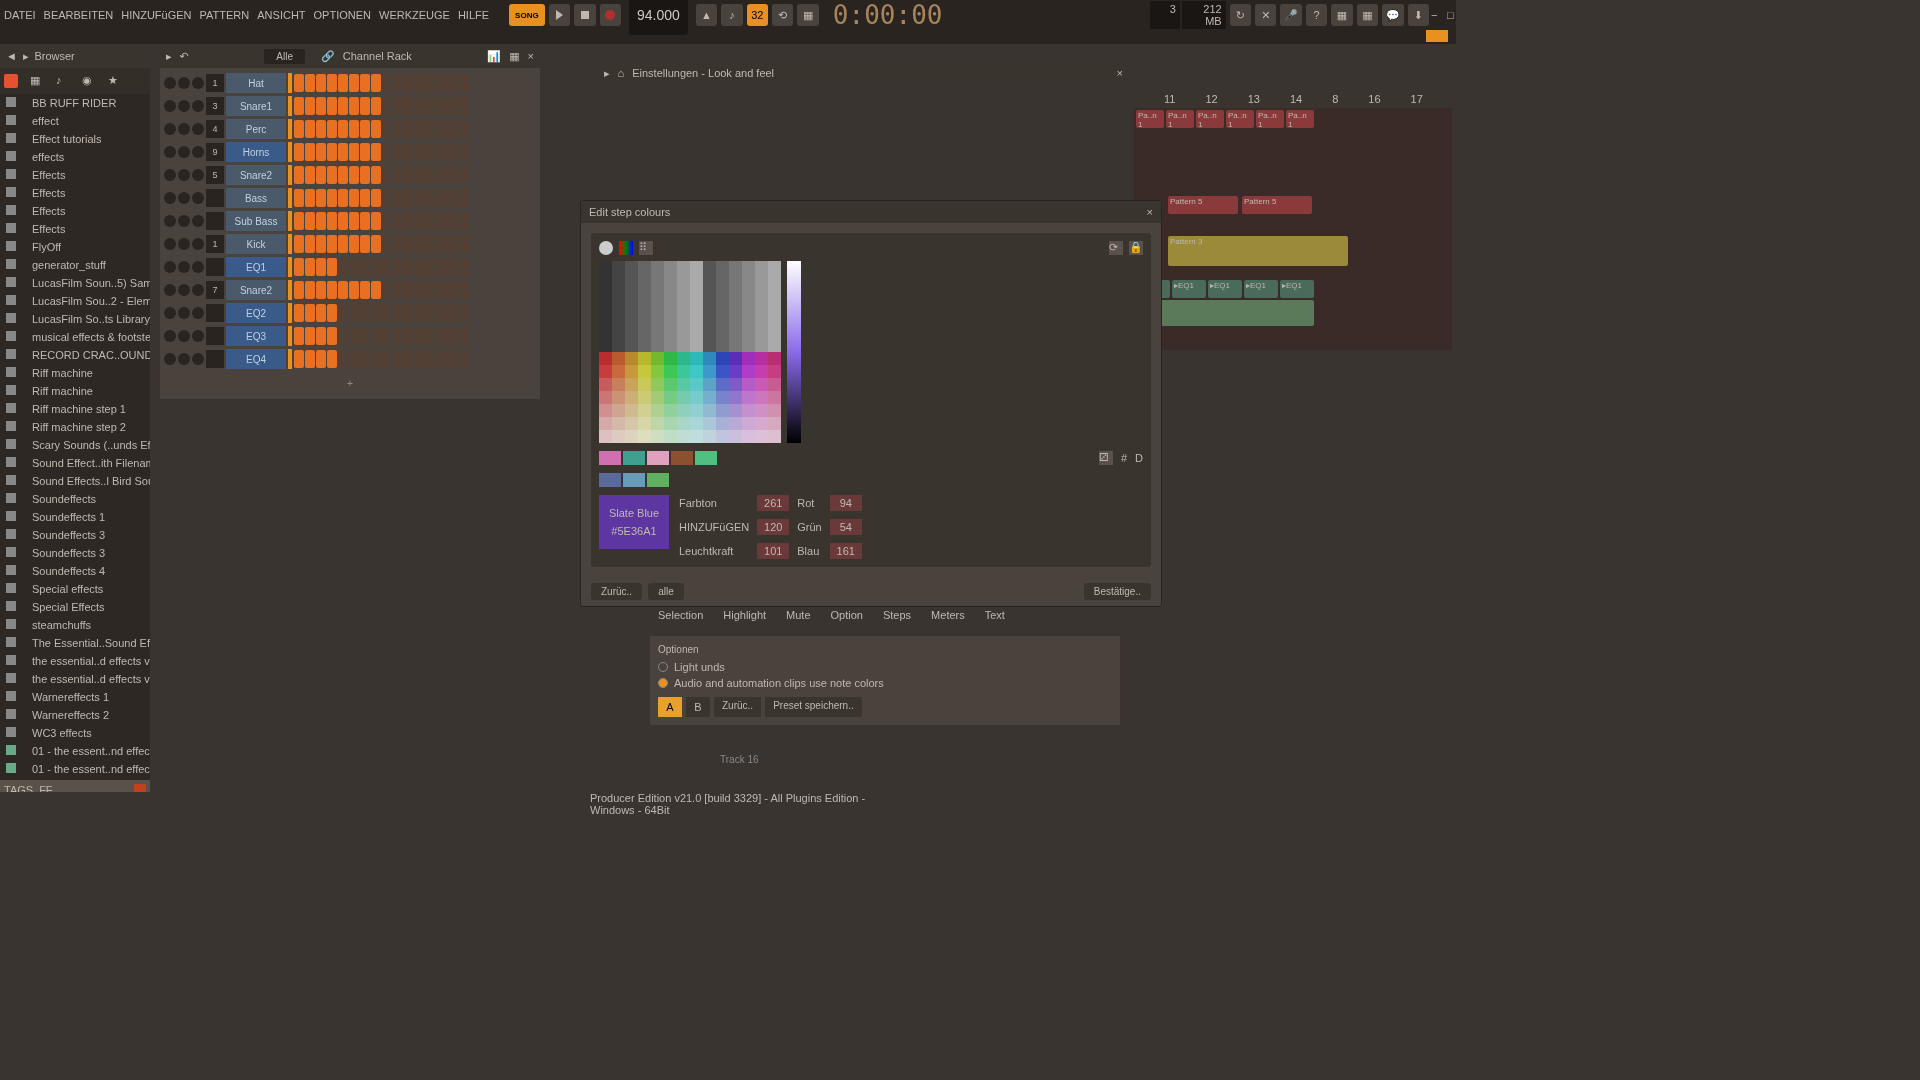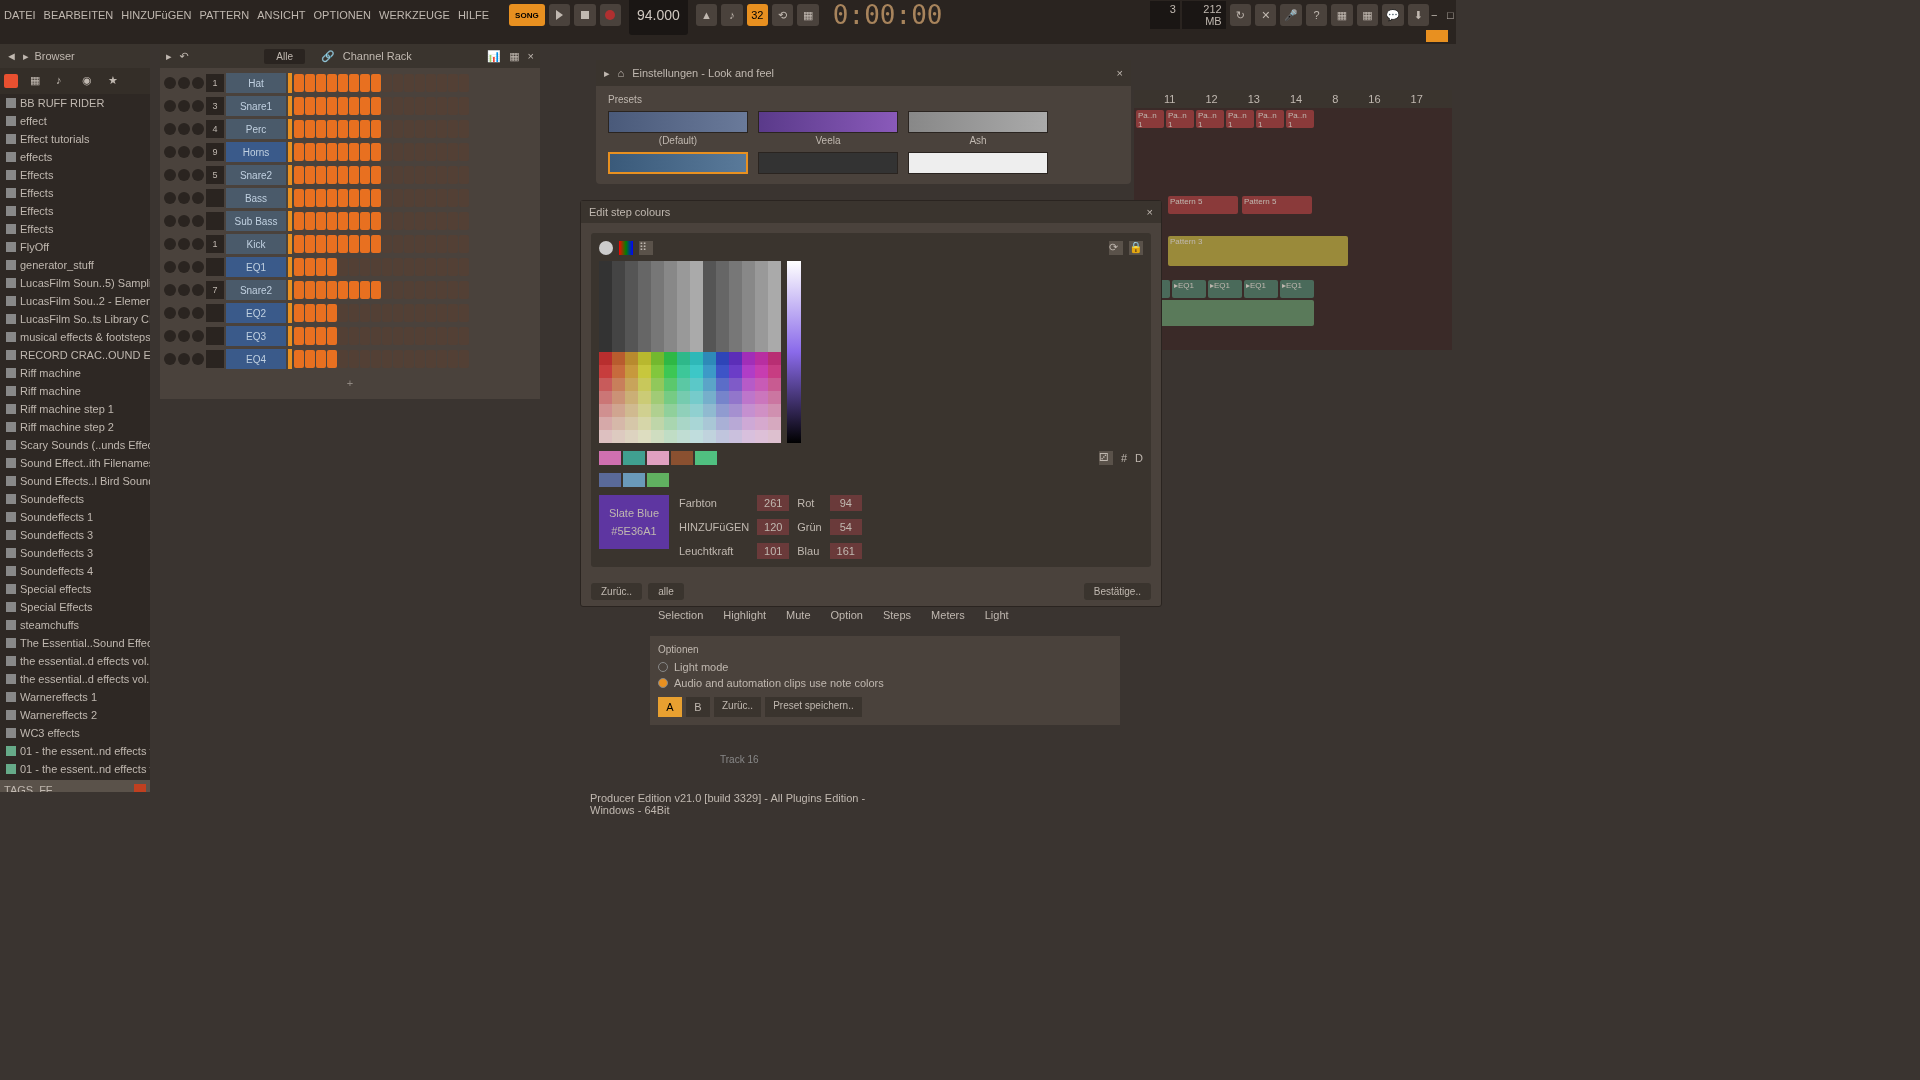--- a/index.html
+++ b/index.html
@@ -22,21 +22,21 @@
 .win-controls{display:flex;gap:4px;margin-left:auto}
 .win-btn{width:12px;height:12px;cursor:pointer}
 .main{display:flex;height:calc(100% - 60px)}
 .browser{width:150px;background:#2e2824;display:flex;flex-direction:column}
 .browser-head{height:24px;background:#3a342e;display:flex;align-items:center;padding:0 6px;gap:6px}
 .browser-title{font-size:11px}
 .browser-icons{height:26px;background:#342e28;display:flex;align-items:center;padding:0 4px;gap:12px}
 .bi{width:14px;height:14px;cursor:pointer}
 .bi.plus{background:#e85030;border-radius:2px}
 .browser-list{flex:1;overflow:hidden}
-.br-item{padding:3px 6px;display:flex;align-items:center;gap:4px;cursor:pointer;font-size:11px;white-space:nowrap;overflow:hidden}
+.br-item{padding:3px 6px;display:flex;gap:16px;cursor:pointer;font-size:11px;white-space:nowrap;overflow:hidden}
 .br-icon{width:10px;height:10px;flex-shrink:0}
 .br-folder{background:#888}
 .br-wave{background:#6a8}
 .tags-bar{height:20px;background:#5a524a;display:flex;align-items:center;padding:0 4px;gap:6px;font-size:9px}
 .tag-close{background:#c04020;width:12px;height:12px}
 .channel-rack{width:380px;background:#3a3430;margin-left:10px}
 .cr-head{height:24px;background:#3a342e;display:flex;align-items:center;padding:0 6px;gap:8px}
 .cr-title{font-size:11px}
 .cr-filter{background:#2a2420;padding:2px 12px;border-radius:2px;font-size:10px;margin-left:auto;margin-right:8px}
 .cr-close{cursor:pointer}
@@ -709,48 +709,20 @@
       </div>
   </div>
 </div>
 
 <div class="settings-panel">
   <div class="sp-head">
     <span>▸</span>
     <span style="margin:0 8px">⌂</span>
     <span class="sp-title">Einstellungen - Look and feel</span>
     <span class="sp-close">×</span>
-  </div>
-  <div class="presets-sec">
-    <div class="presets-label">Presets</div>
-    <div class="preset-grid">
-      <div class="preset">
-          <div class="preset-img"></div>
-          <div class="preset-name">(Default)</div>
-        </div>
-      <div class="preset">
-          <div class="preset-img veela"></div>
-          <div class="preset-name">Veela</div>
-        </div>
-      <div class="preset">
-          <div class="preset-img ash"></div>
-          <div class="preset-name">Ash</div>
-        </div>
-    </div>
-    <div class="preset-grid" style="margin-top:6px">
-      <div class="preset sel">
-          <div class="preset-img" style="background:linear-gradient(90deg,#3a5a7a,#5a7a9a)"></div>
-        </div>
-      <div class="preset">
-          <div class="preset-img" style="background:#333"></div>
-        </div>
-      <div class="preset">
-          <div class="preset-img" style="background:#eee"></div>
-        </div>
-    </div>
   </div>
 </div>
 
 <div class="color-dialog">
   <div class="cd-head">
     <span>Edit step colours</span>
     <span class="cd-close">×</span>
   </div>
   <div class="cd-body">
     <div class="cd-right">
@@ -1008,28 +980,28 @@
   </div>
 </div>
 
 <div class="bottom-tabs" id="bottom-tabs">
     <div class="bt">Selection</div>
     <div class="bt">Highlight</div>
     <div class="bt">Mute</div>
     <div class="bt">Option</div>
     <div class="bt">Steps</div>
     <div class="bt">Meters</div>
-    <div class="bt">Light</div>
+    <div class="bt">Text</div>
   </div>
 
 <div class="options-sec">
   <div class="opt-title">Optionen</div>
   <div class="opt-row">
       <div class="radio"></div>
-      <span>Light mode</span>
+      <span>Light unds</span>
     </div>
   <div class="opt-row">
       <div class="radio on"></div>
       <span>Audio and automation clips use note colors</span>
     </div>
   <div class="ab-row">
     <div class="ab-btn a">A</div>
     <div class="ab-btn">B</div>
     <div class="ab-txt">Zurüc..</div>
     <div class="ab-txt">Preset speichern..</div>

